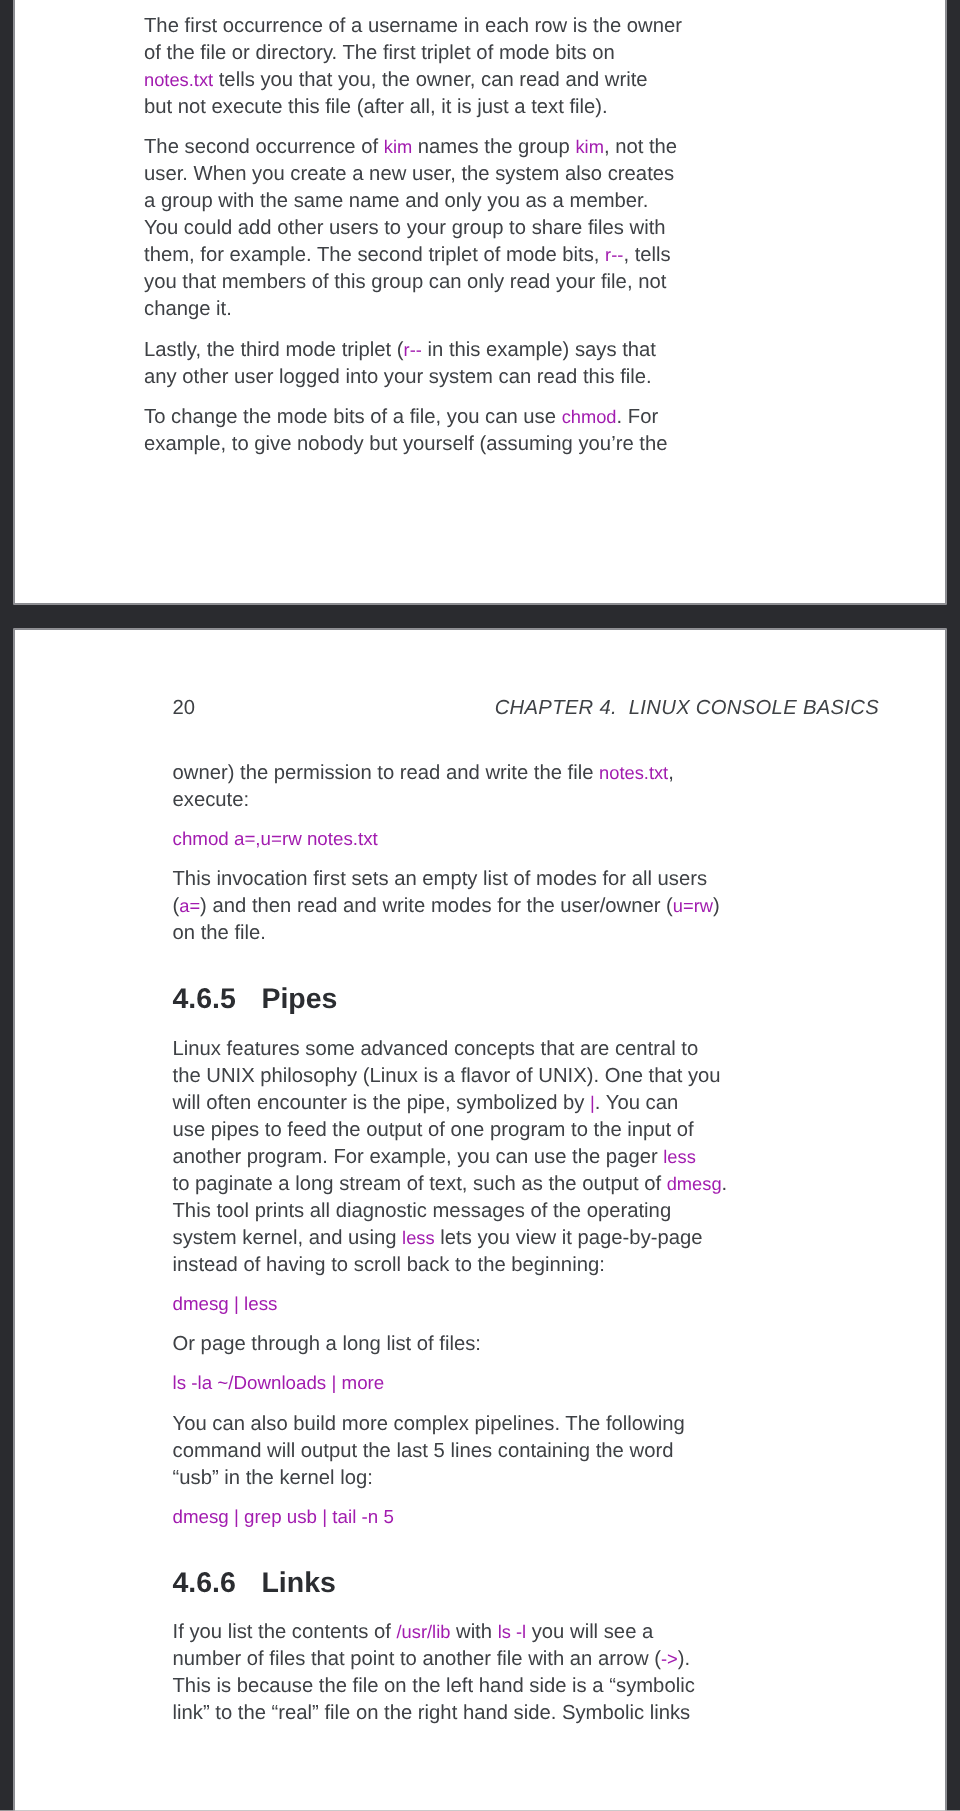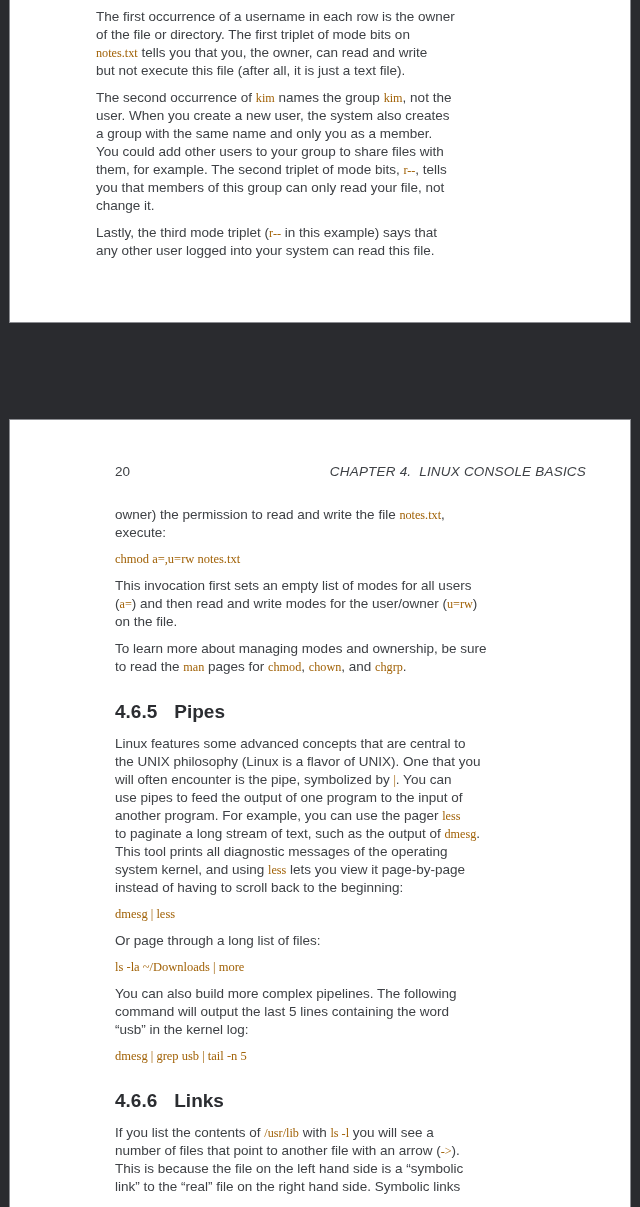--- a/index.html
+++ b/index.html
@@ -12,35 +12,35 @@
   }
   .viewer { position: absolute; inset: 0; }
   .page {
     position: absolute;
     left: 9px; width: 622px;
     background: #ffffff;
     border: 1px solid #8b8c91;
     box-sizing: border-box;
     overflow: hidden;
   }
-  .page1 { top: 0; height: 323px; border-top: none; }
+  .page1 { top: 0; height: 403px; border-top: none; }
   .page2 { top: 419px; height: 860px; border-bottom: none; }
   .content1 { padding: 8px 44px 0 86px; }
   .content2 { padding: 43px 44px 0 105px; }
 
   .para {
     margin: 0 0 9px 0;
     font-size: 13.5px;
     line-height: 18px;
     color: #3e4145;
     white-space: pre-wrap;
   }
   .para code, .codeblock {
-    font-family: Liberation Serif, serif;
-    color: #a16207;
+    font-family: Liberation Sans, sans-serif;
+    color: #a21caf;
   }
   .para code { font-size: 12.2px; }
   .codeblock {
     margin: 9px 0;
     font-size: 12.5px;
     line-height: 17px;
     white-space: pre;
   }
   .sec-heading {
     margin: 26px 0 13px 0;
@@ -79,38 +79,38 @@
 but not execute this file (after all, it is just a text file).</p>
         <p class="para">The second occurrence of <code>kim</code> names the group <code>kim</code>, not the
 user. When you create a new user, the system also creates
 a group with the same name and only you as a member.
 You could add other users to your group to share files with
 them, for example. The second triplet of mode bits, <code>r--</code>, tells
 you that members of this group can only read your file, not
 change it.</p>
         <p class="para">Lastly, the third mode triplet (<code>r--</code> in this example) says that
 any other user logged into your system can read this file.</p>
+        <p class="para">To change the mode bits of a file, you can use <code>chmod</code>. For
+example, to give nobody but yourself (assuming you’re the</p>
       </div>
   </section>
 
   <section class="page page2">
     <div class="content2">
       <div class="running-header">
         <span>20</span>
         <span class="running-title">CHAPTER 4.  LINUX CONSOLE BASICS</span>
       </div>
       <div id="page2-content">
           <p class="para">owner) the permission to read and write the file <code>notes.txt</code>,
 execute:</p>
           <pre class="codeblock">chmod a=,u=rw notes.txt</pre>
           <p class="para">This invocation first sets an empty list of modes for all users
 (<code>a=</code>) and then read and write modes for the user/owner (<code>u=rw</code>)
 on the file.</p>
-          <p class="para">To learn more about managing modes and ownership, be sure
-to read the <code>man</code> pages for <code>chmod</code>, <code>chown</code>, and <code>chgrp</code>.</p>
           <h3 class="sec-heading"><span class="sec-num">4.6.5</span><span class="sec-title">Pipes</span></h3>
           <p class="para">Linux features some advanced concepts that are central to
 the UNIX philosophy (Linux is a flavor of UNIX). One that you
 will often encounter is the pipe, symbolized by <code>|</code>. You can
 use pipes to feed the output of one program to the input of
 another program. For example, you can use the pager <code>less</code>
 to paginate a long stream of text, such as the output of <code>dmesg</code>.
 This tool prints all diagnostic messages of the operating
 system kernel, and using <code>less</code> lets you view it page-by-page
 instead of having to scroll back to the beginning:</p>

